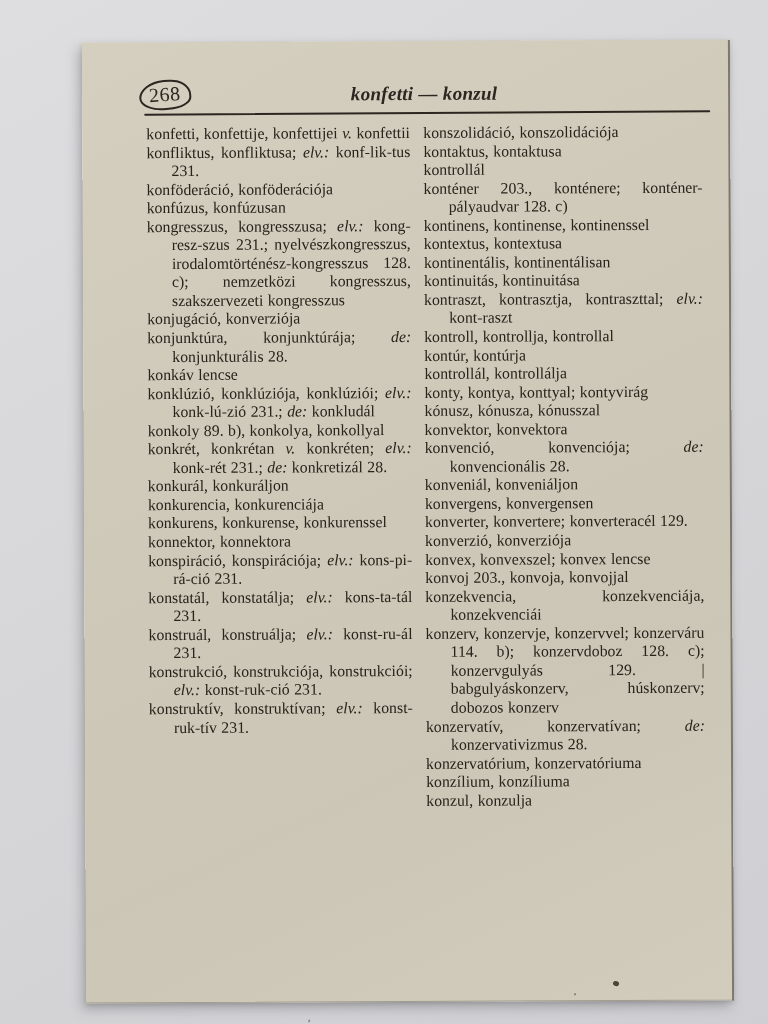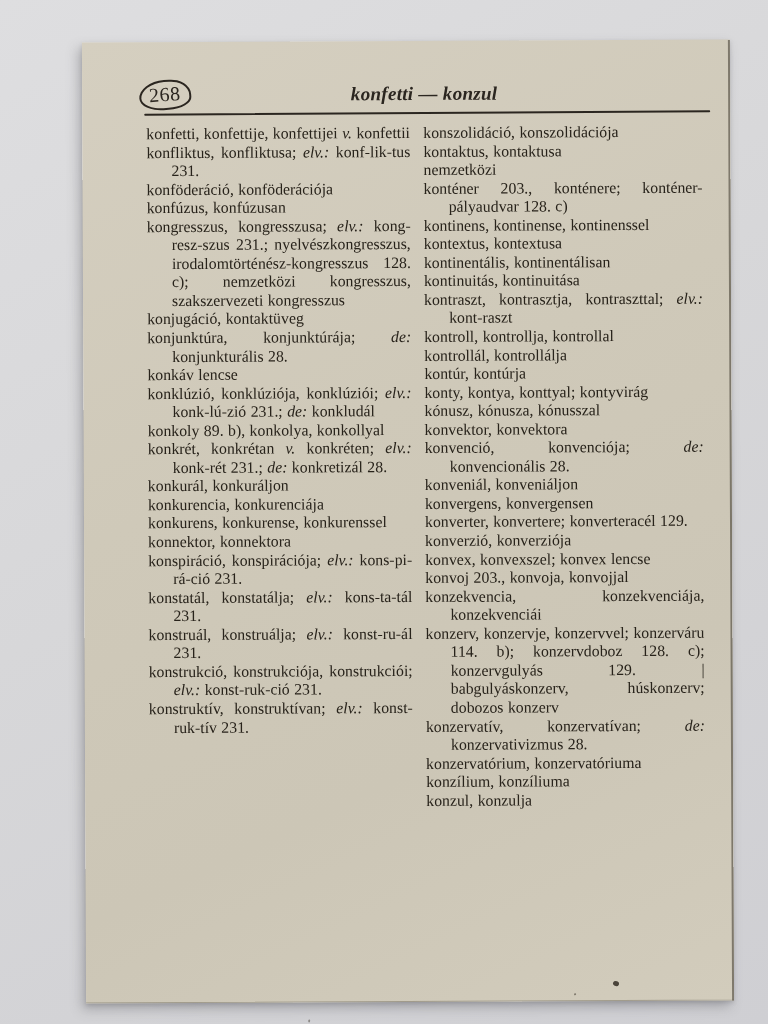--- a/index.html
+++ b/index.html
@@ -85,49 +85,49 @@
       <div class="head-rule"></div>
     </div>
 
     <div class="columns">
       <div class="col col-left">
           <p class="entry">konfetti, konfettije, konfettijei <em>v.</em> konfettii</p>
           <p class="entry">konfliktus, konfliktusa; <em>elv.:</em> konf-lik-tus 231.</p>
           <p class="entry">konföderáció, konföderációja</p>
           <p class="entry">konfúzus, konfúzusan</p>
           <p class="entry">kongresszus, kongresszusa; <em>elv.:</em> kong-resz-szus 231.; nyelvészkongresszus, irodalomtörténész-kongresszus 128. c); nemzetközi kongresszus, szakszervezeti kongresszus</p>
-          <p class="entry">konjugáció, kontaktüveg</p>
+          <p class="entry">konjugáció, konverziója</p>
           <p class="entry">konjunktúra, konjunktúrája; <em>de:</em> konjunkturális 28.</p>
           <p class="entry">konkáv lencse</p>
           <p class="entry">konklúzió, konklúziója, konklúziói; <em>elv.:</em> konk-lú-zió 231.; <em>de:</em> konkludál</p>
           <p class="entry">konkoly 89. b), konkolya, konkollyal</p>
           <p class="entry">konkrét, konkrétan <em>v.</em> konkréten; <em>elv.:</em> konk-rét 231.; <em>de:</em> konkretizál 28.</p>
           <p class="entry">konkurál, konkuráljon</p>
           <p class="entry">konkurencia, konkurenciája</p>
           <p class="entry">konkurens, konkurense, konkurenssel</p>
           <p class="entry">konnektor, konnektora</p>
           <p class="entry">konspiráció, konspirációja; <em>elv.:</em> kons-pi-rá-ció 231.</p>
           <p class="entry">konstatál, konstatálja; <em>elv.:</em> kons-ta-tál 231.</p>
           <p class="entry">konstruál, konstruálja; <em>elv.:</em> konst-ru-ál 231.</p>
           <p class="entry">konstrukció, konstrukciója, konstrukciói; <em>elv.:</em> konst-ruk-ció 231.</p>
           <p class="entry">konstruktív, konstruktívan; <em>elv.:</em> konst-ruk-tív 231.</p>
         </div>
       <div class="col col-right">
           <p class="entry">konszolidáció, konszolidációja</p>
           <p class="entry">kontaktus, kontaktusa</p>
-          <p class="entry">nemzetközi</p>
+          <p class="entry">kontrollál</p>
           <p class="entry">konténer 203., konténere; konténer-pályaudvar 128. c)</p>
           <p class="entry">kontinens, kontinense, kontinenssel</p>
           <p class="entry">kontextus, kontextusa</p>
           <p class="entry">kontinentális, kontinentálisan</p>
           <p class="entry">kontinuitás, kontinuitása</p>
           <p class="entry">kontraszt, kontrasztja, kontraszttal; <em>elv.:</em> kont-raszt</p>
           <p class="entry">kontroll, kontrollja, kontrollal</p>
+          <p class="entry">kontúr, kontúrja</p>
           <p class="entry">kontrollál, kontrollálja</p>
-          <p class="entry">kontúr, kontúrja</p>
           <p class="entry">konty, kontya, konttyal; kontyvirág</p>
           <p class="entry">kónusz, kónusza, kónusszal</p>
           <p class="entry">konvektor, konvektora</p>
           <p class="entry">konvenció, konvenciója; <em>de:</em> konvencionális 28.</p>
           <p class="entry">konveniál, konveniáljon</p>
           <p class="entry">konvergens, konvergensen</p>
           <p class="entry">konverter, konvertere; konverteracél 129.</p>
           <p class="entry">konverzió, konverziója</p>
           <p class="entry">konvex, konvexszel; konvex lencse</p>
           <p class="entry">konvoj 203., konvoja, konvojjal</p>

